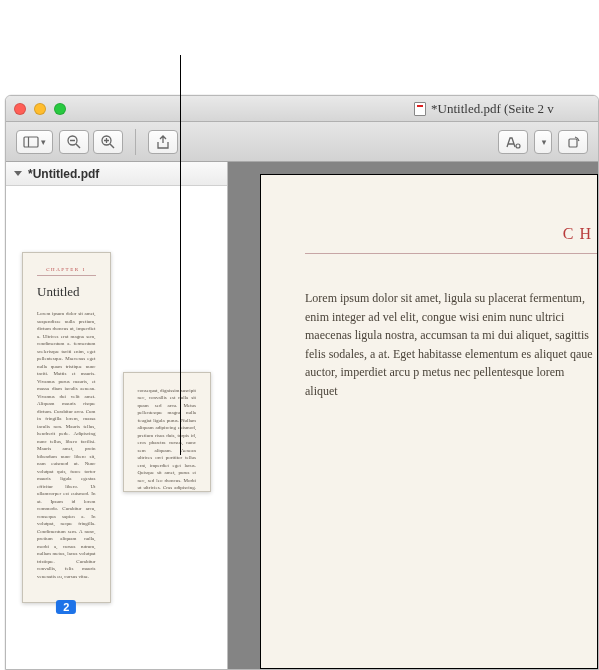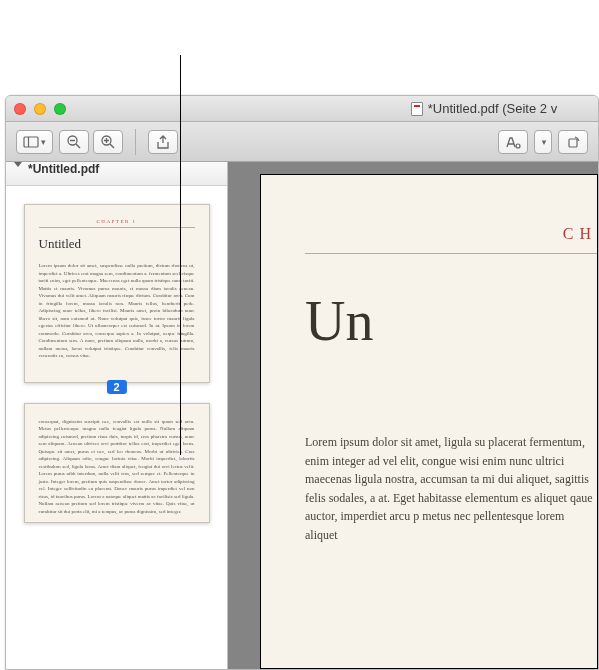--- a/index.html
+++ b/index.html
@@ -51,20 +51,21 @@
     left: 0; right: 16px;
     text-align: center;
     font-size: 13px;
     color: #3a3a3a;
     pointer-events: none;
     display: flex;
     justify-content: center;
     align-items: center;
     gap: 5px;
     padding-left: 380px;
+    font-family: Liberation Serif, serif;
   }
   .doc-icon {
     width: 12px; height: 14px;
     background: #fff;
     border: 1px solid #888;
     border-radius: 1px;
     position: relative;
     display: inline-block;
   }
   .doc-icon::after {
@@ -112,38 +113,39 @@
     border-right: 1px solid #bfbfbf;
     background: #fff;
     display: flex;
     flex-direction: column;
   }
   .sb-header {
     height: 24px;
     background: linear-gradient(#fafafa, #ececec);
     border-bottom: 1px solid #d0d0d0;
     display: flex;
+    align-items: center;
     padding: 0 8px;
     gap: 6px;
     font-size: 12px;
     font-weight: 600;
     color: #333;
   }
   .disclosure {
     width: 0; height: 0;
     border-left: 4px solid transparent;
     border-right: 4px solid transparent;
     border-top: 5px solid #666;
   }
   .thumbs {
     flex: 1;
     overflow-y: auto;
     padding: 18px 16px;
     display: flex;
-    flex-direction: column;
+    flex-direction: row;
     gap: 12px;
     align-items: center;
   }
   .thumb {
     width: 186px;
     background: #f7f3eb;
     border: 1px solid #c7c2b6;
     box-shadow: 0 1px 4px rgba(0,0,0,0.2);
     position: relative;
   }
@@ -331,18 +333,17 @@
           </div>
         </div>
 
       </div>
     </div>
 
     <div class="main">
       <div class="page">
         <div class="page-chapter">CH</div>
         <hr class="page-hr">
-        <div class="page-title">Un</div>
         <div class="page-body">Lorem ipsum dolor sit amet, ligula su placerat fermentum, enim integer ad vel elit, congue wisi enim nunc ultrici maecenas ligula nostra, accumsan ta mi dui aliquet, sagittis felis sodales, a at. Eget habitasse elementum es aliquet qaue auctor, imperdiet arcu p metus nec pellentesque lorem aliquet</div>
       </div>
     </div>
   </div>
 </div>
 
 </body></html>

